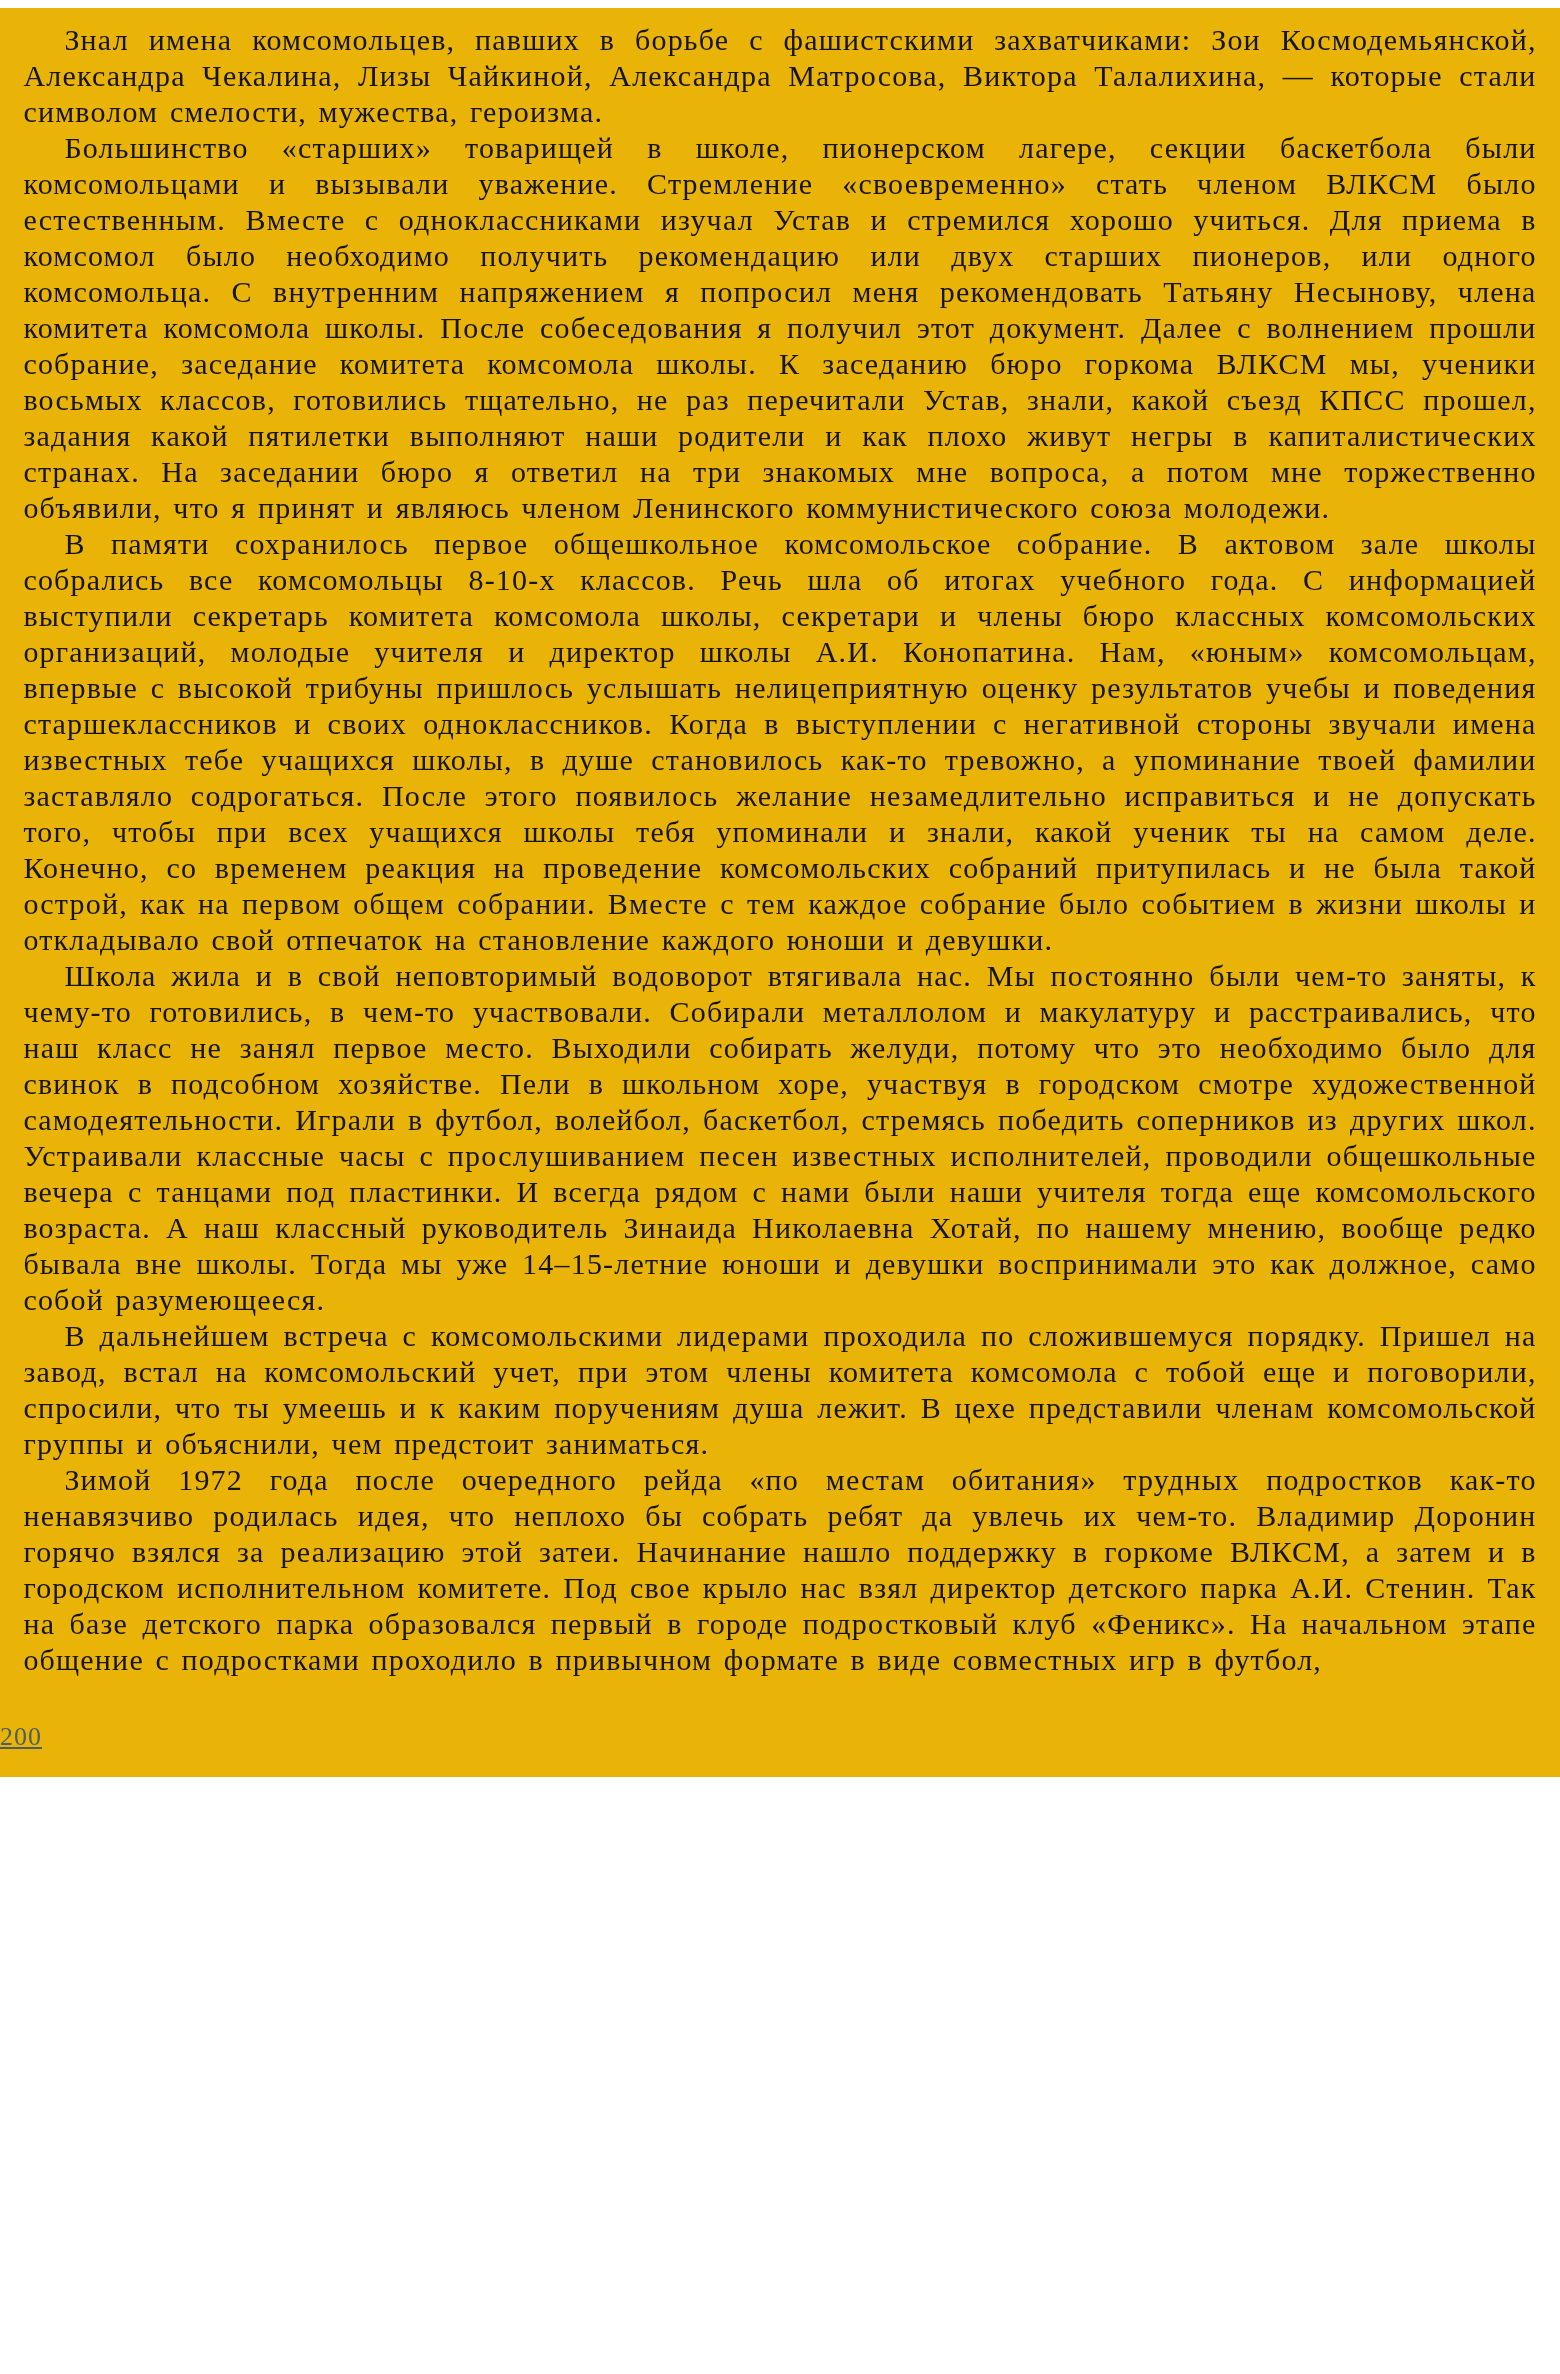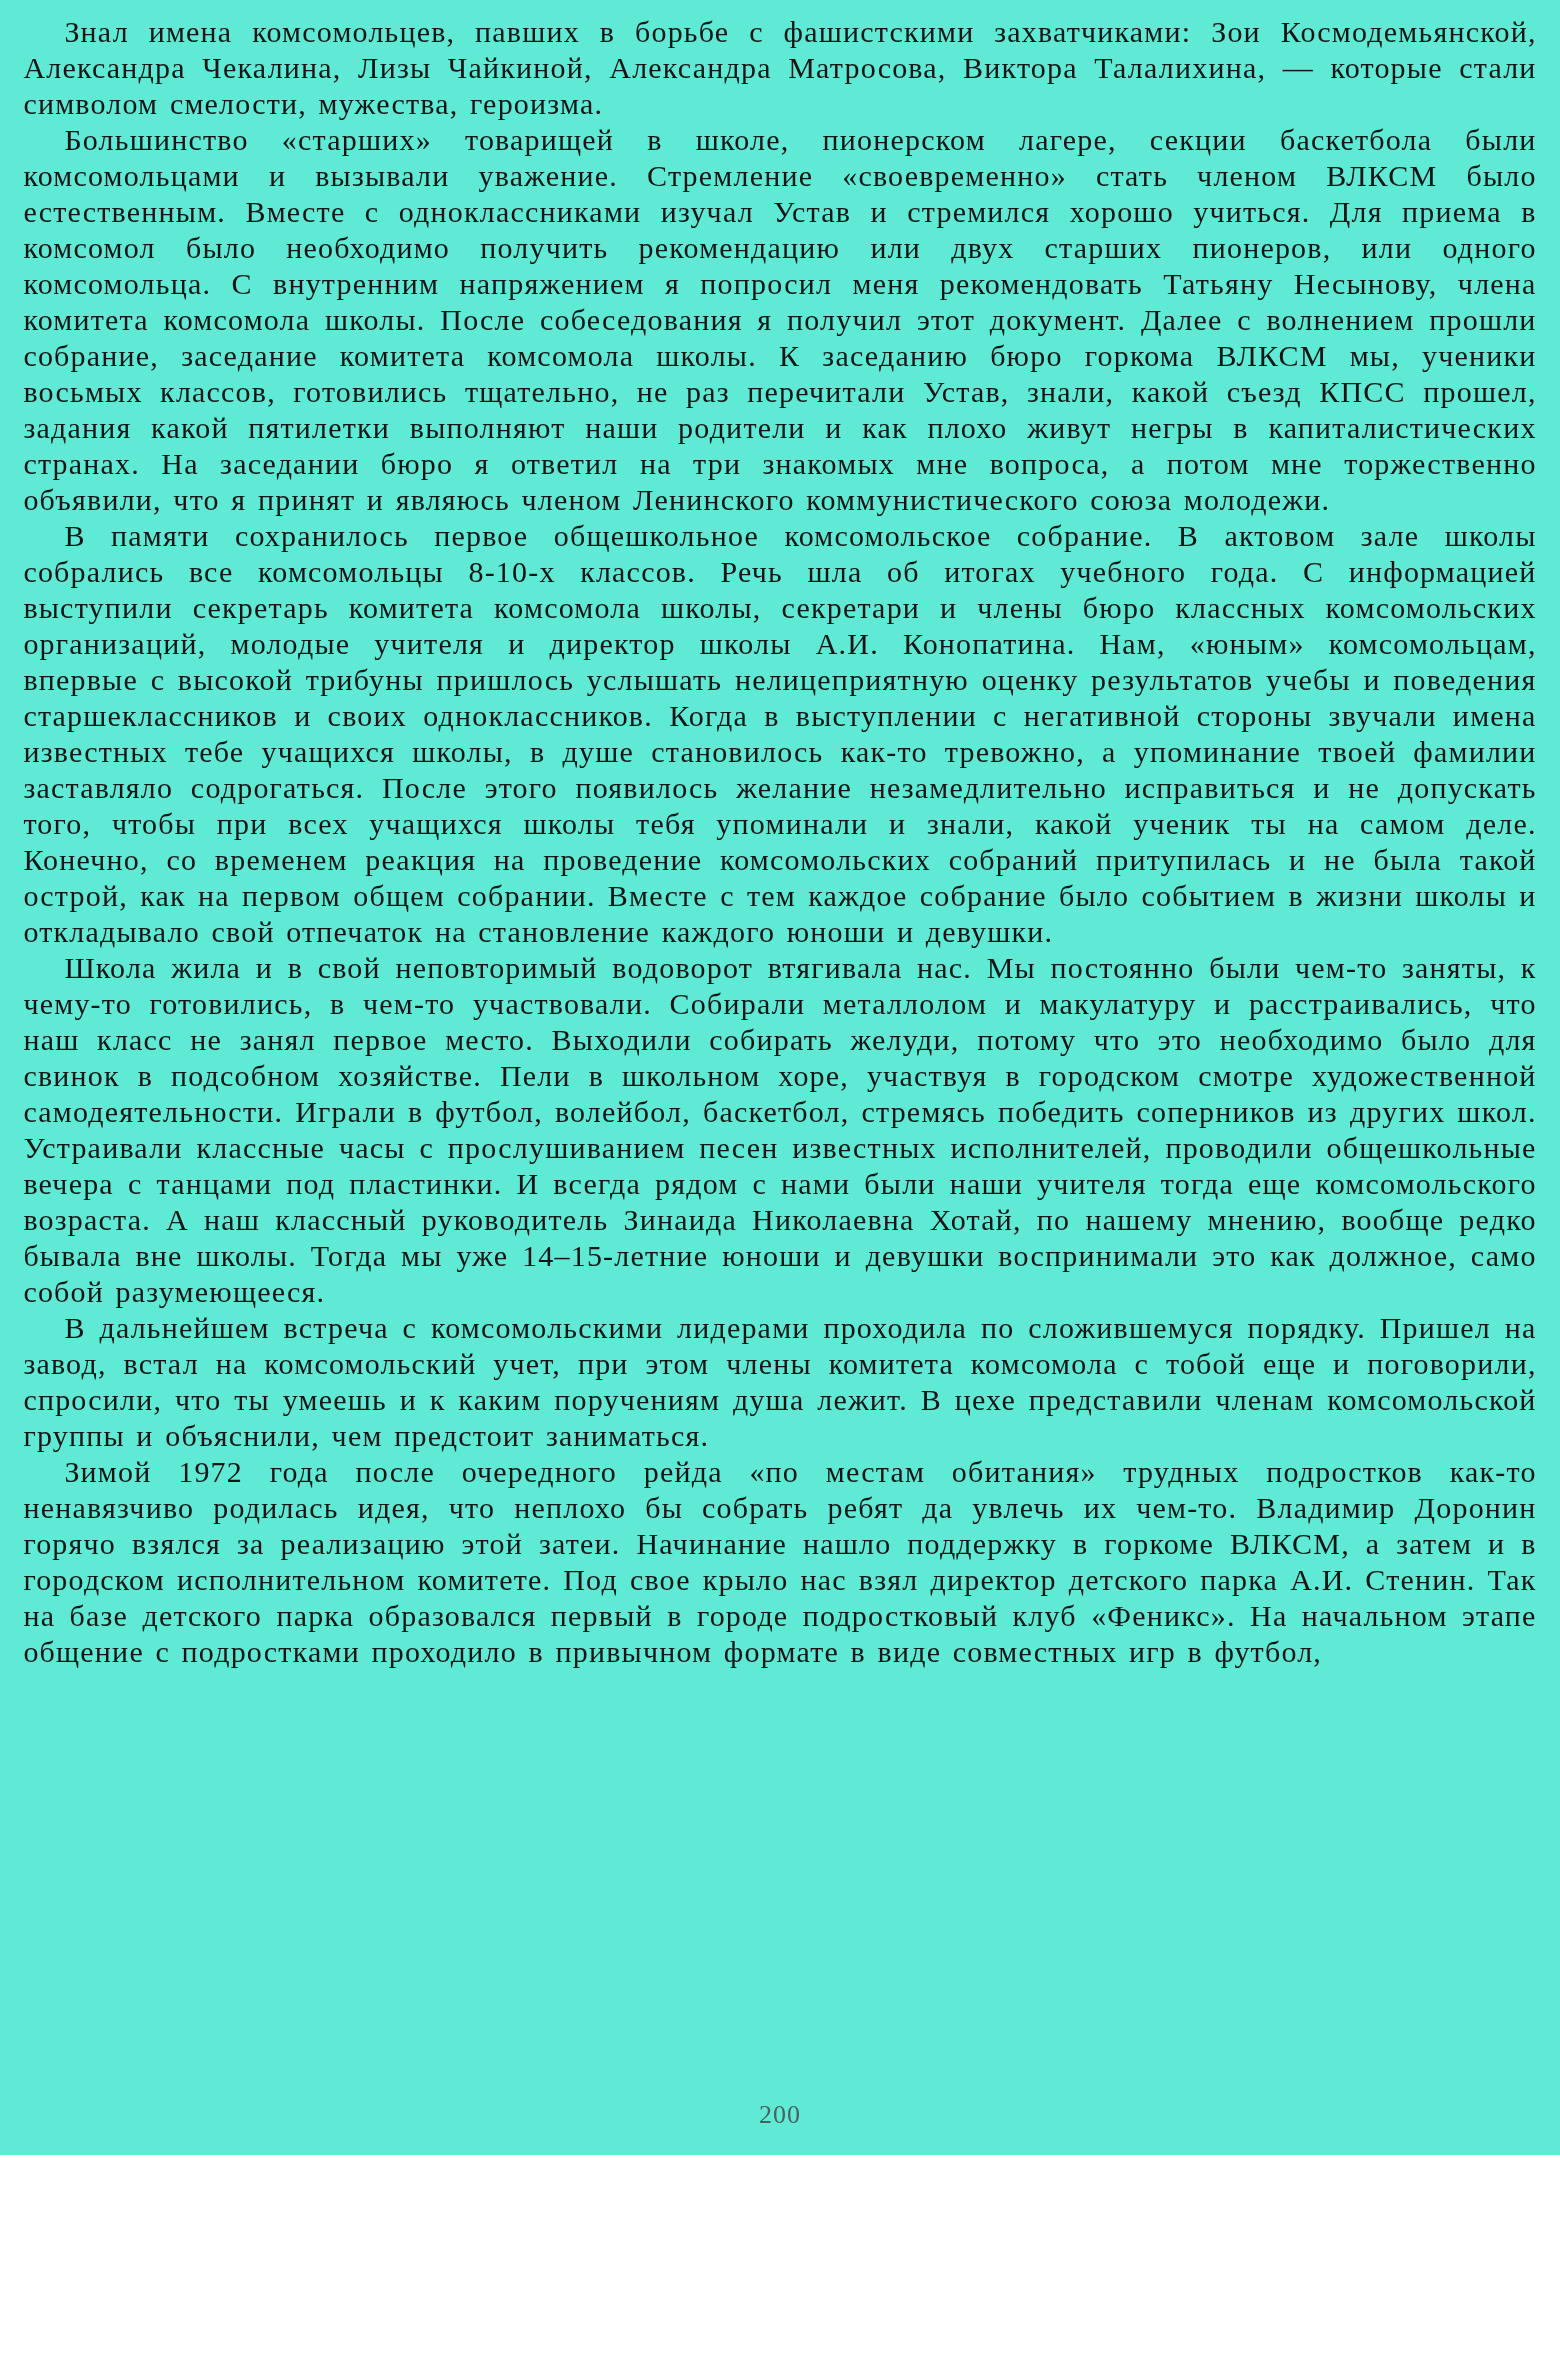--- a/index.html
+++ b/index.html
@@ -3,23 +3,23 @@
 <meta charset="utf-8">
 <style>
   html, body {
     margin: 0;
     padding: 0;
     background: #ffffff;
   }
   .page {
     position: relative;
     width: 1560px;
-    height: 2155px;
-    margin: 0 auto;
-    background: #5eead4;
+    height: 1769px;
+    margin: 8px auto;
+    background: #eab308;
     box-sizing: border-box;
     padding: 13.7px 23.4px 0 23.4px;
     overflow: hidden;
     font-family: "Liberation Serif", "DejaVu Serif", serif;
   }
   .text-block {
     color: #151515;
     font-size: 30px;
     line-height: 36px;
     text-align: justify;
@@ -28,24 +28,24 @@
   }
   .text-block p {
     margin: 0;
     text-indent: 41px;
   }
   .page-number {
     position: absolute;
     bottom: 25px;
     left: 0;
     width: 100%;
-    text-align: center;
     font-size: 26px;
     color: #4d5f5f;
     letter-spacing: 1px;
+    text-decoration: underline;
   }
 </style>
 </head>
 <body>
 
 <div class="page">
   <div class="text-block">
     <p>Знал имена комсомольцев, павших в борьбе с фашистскими захватчиками: Зои Космодемьянской, Александра Чекалина, Лизы Чайкиной, Александра Матросова, Виктора Талалихина, — которые стали символом смелости, мужества, героизма.</p>
     <p>Большинство «старших» товарищей в школе, пионерском лагере, секции баскетбола были комсомольцами и вызывали уважение. Стремление «своевременно» стать членом ВЛКСМ было естественным. Вместе с одноклассниками изучал Устав и стремился хорошо учиться. Для приема в комсомол было необходимо получить рекомендацию или двух старших пионеров, или одного комсомольца. С внутренним напряжением я попросил меня рекомендовать Татьяну Несынову, члена комитета комсомола школы. После собеседования я получил этот документ. Далее с волнением прошли собрание, заседание комитета комсомола школы. К заседанию бюро горкома ВЛКСМ мы, ученики восьмых классов, готовились тщательно, не раз перечитали Устав, знали, какой съезд КПСС прошел, задания какой пятилетки выполняют наши родители и как плохо живут негры в капиталистических странах. На заседании бюро я ответил на три знакомых мне вопроса, а потом мне торжественно объявили, что я принят и являюсь членом Ленинского коммунистического союза молодежи.</p>
     <p>В памяти сохранилось первое общешкольное комсомольское собрание. В актовом зале школы собрались все комсомольцы 8-10-х классов. Речь шла об итогах учебного года. С информацией выступили секретарь комитета комсомола школы, секретари и члены бюро классных комсомольских организаций, молодые учителя и директор школы А.И. Конопатина. Нам, «юным» комсомольцам, впервые с высокой трибуны пришлось услышать нелицеприятную оценку результатов учебы и поведения старшеклассников и своих одноклассников. Когда в выступлении с негативной стороны звучали имена известных тебе учащихся школы, в душе становилось как-то тревожно, а упоминание твоей фамилии заставляло содрогаться. После этого появилось желание незамедлительно исправиться и не допускать того, чтобы при всех учащихся школы тебя упоминали и знали, какой ученик ты на самом деле. Конечно, со временем реакция на проведение комсомольских собраний притупилась и не была такой острой, как на первом общем собрании. Вместе с тем каждое собрание было событием в жизни школы и откладывало свой отпечаток на становление каждого юноши и девушки.</p>

